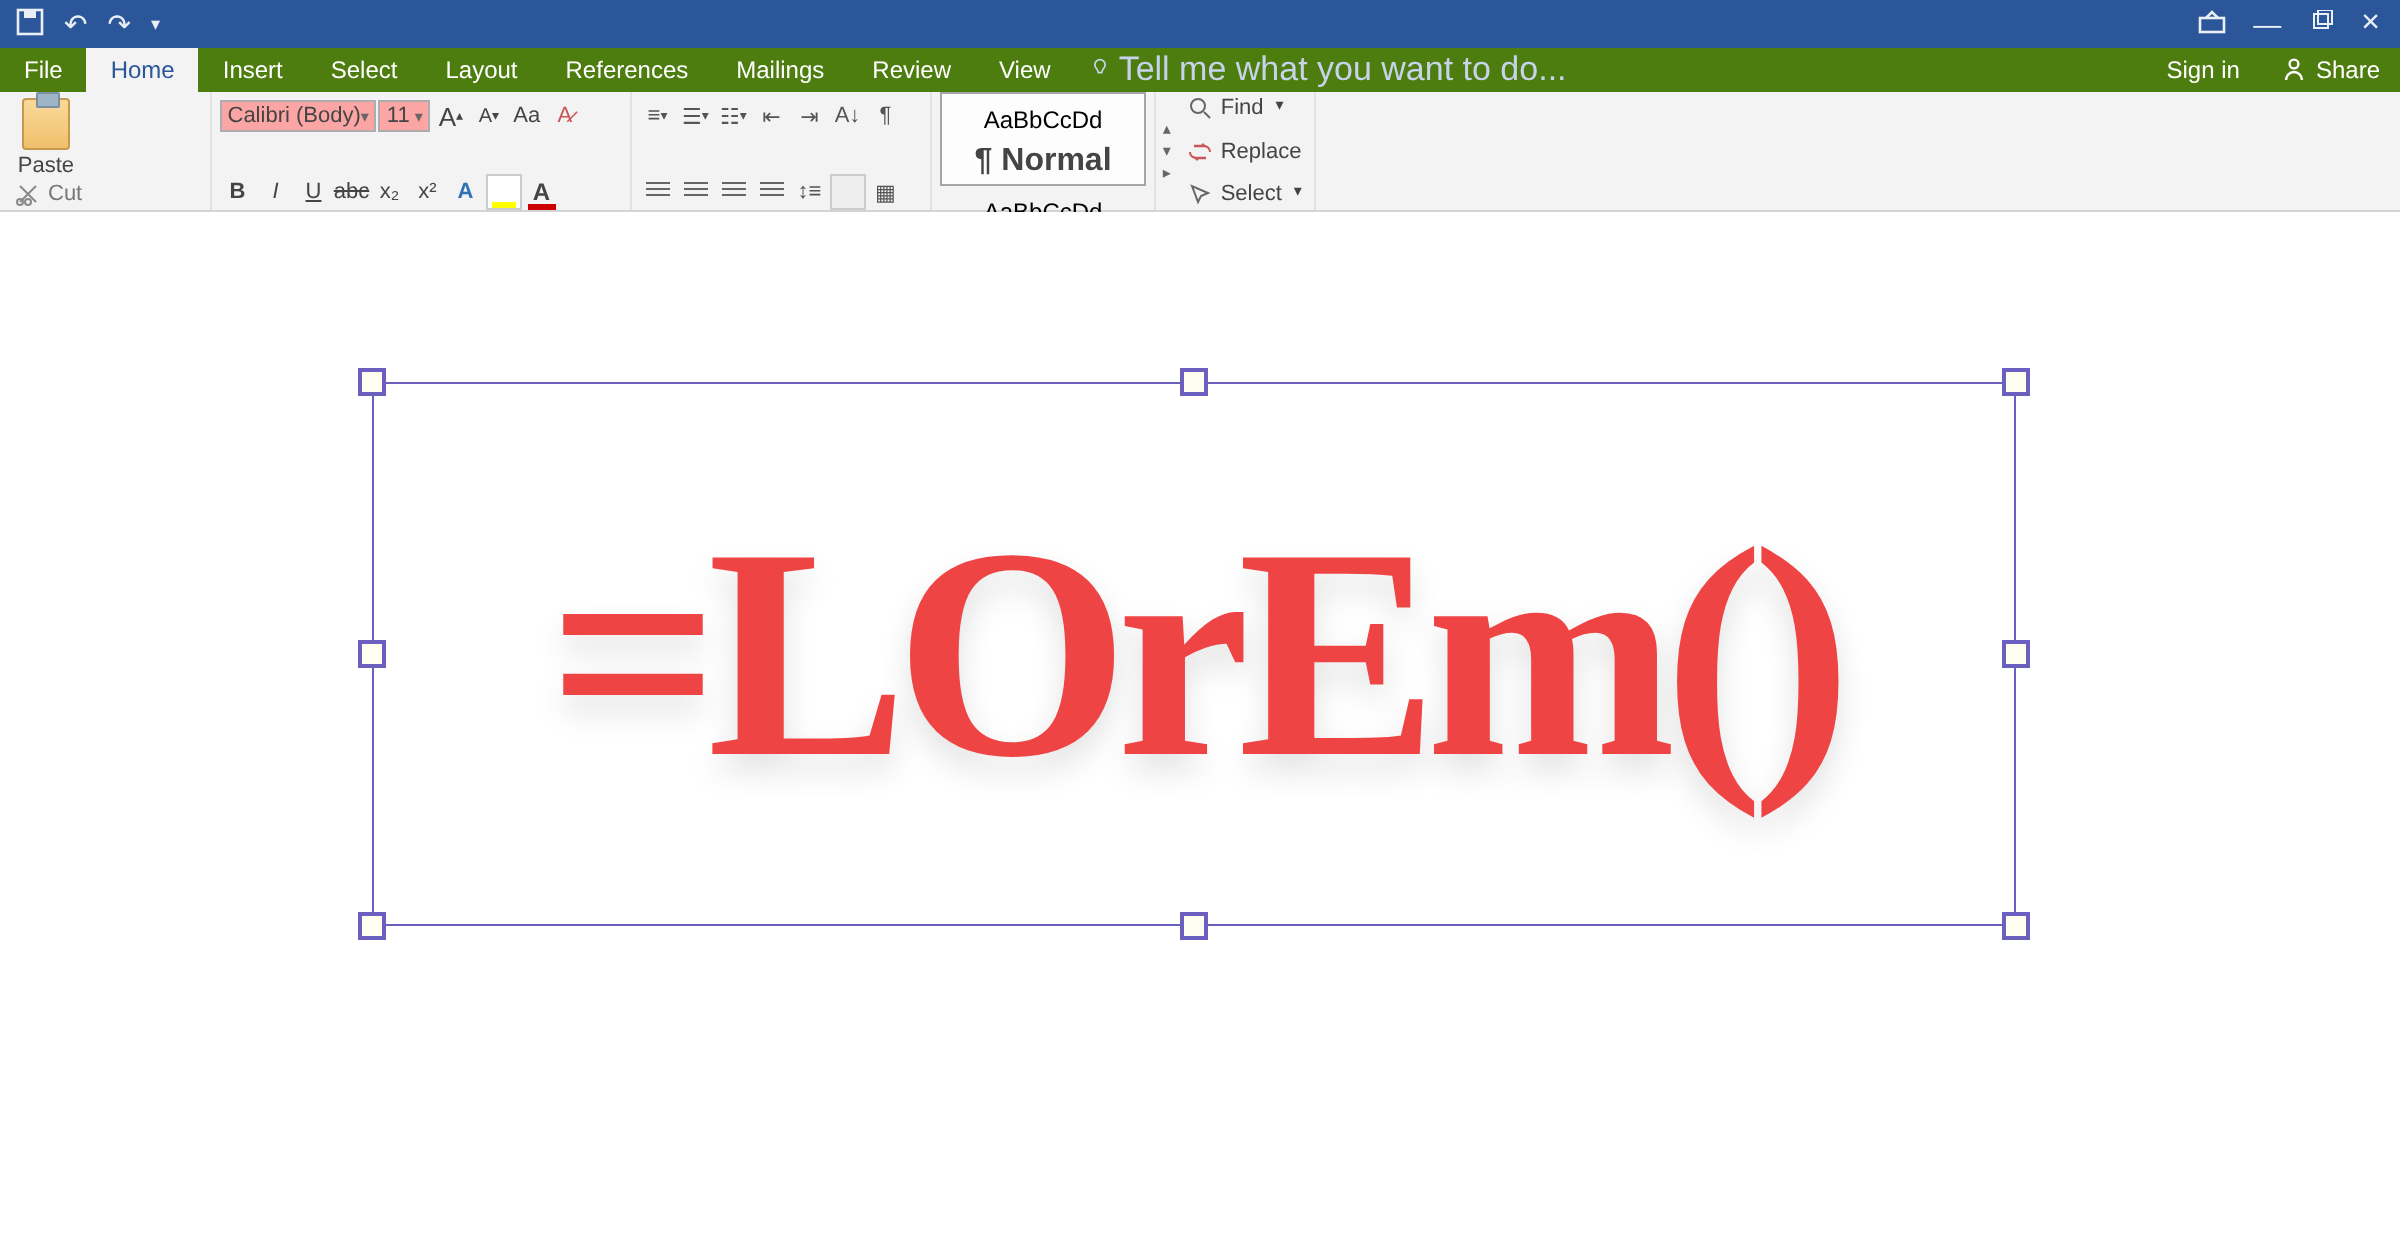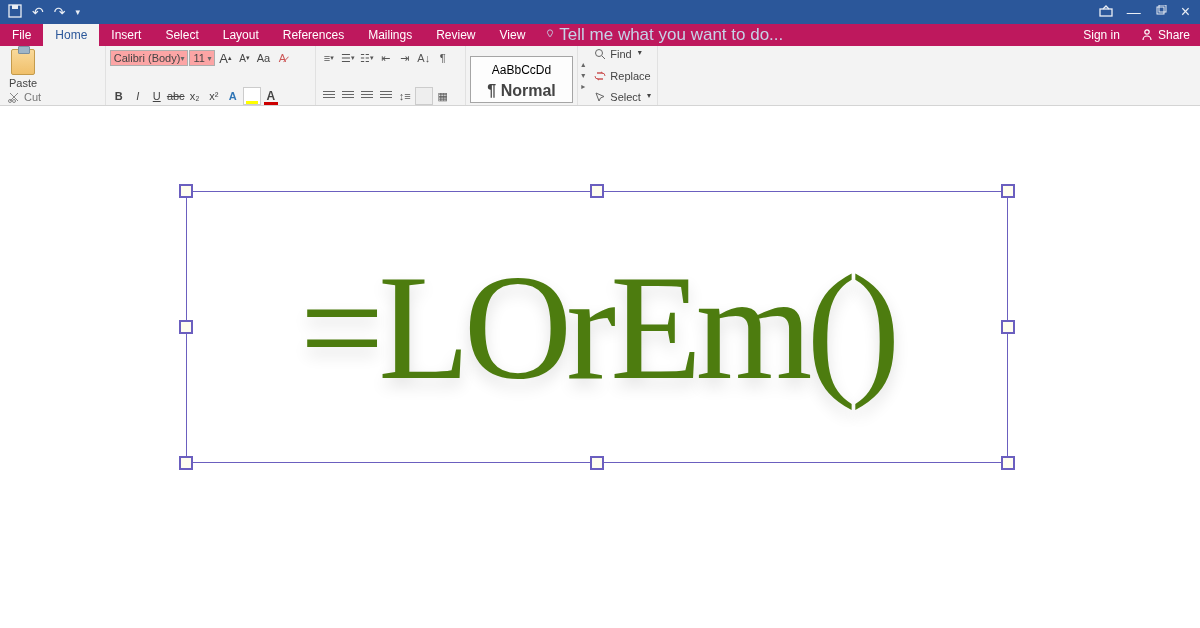--- a/index.html
+++ b/index.html
@@ -3,21 +3,21 @@
 <meta charset="utf-8">
 <style>
 *{margin:0;padding:0;box-sizing:border-box;font-family:"Segoe UI",Arial,sans-serif;}
 body{background:#fff;width:1200px;height:628px;overflow:hidden;position:relative;}
 .titlebar{background:#2b579a;height:24px;display:flex;align-items:center;color:#fff;font-size:11px;}
 .qat{display:flex;align-items:center;gap:10px;padding:0 8px;}
 .qat span{opacity:.9;}
 .tb-title{position:absolute;left:50%;transform:translateX(-50%);font-size:12px;color:#fff;}
 .tb-right{margin-left:auto;display:flex;align-items:center;gap:14px;padding-right:10px;}
 .tb-right span{font-size:14px;opacity:.9;}
-.menubar{background:#be185d;height:22px;display:flex;align-items:center;color:#fff;font-size:12px;}
+.menubar{background:#4d7c0f;height:22px;display:flex;align-items:center;color:#fff;font-size:12px;}
 .tab{padding:0 12px;height:22px;display:flex;align-items:center;cursor:pointer;}
 .tab.file{color:#fff;}
 .tab.active{background:#f3f3f3;color:#2b579a;}
 .tell{color:#c6d3e8;font-size:17px;padding-left:8px;display:flex;align-items:center;gap:4px;}
 .tell svg{width:10px;height:12px;}
 .signin{padding:0 10px;font-size:12px;}
 .share{padding:0 10px;display:flex;align-items:center;gap:4px;}
 .ribbon{background:#f3f3f3;border-bottom:1px solid #d4d4d4;height:60px;display:flex;align-items:stretch;font-size:11px;color:#444;}
 .rgroup{border-right:1px solid #e1e1e1;display:flex;flex-direction:column;justify-content:space-between;padding:3px 4px 0;}
 .clip{display:flex;align-items:stretch;}
@@ -37,35 +37,35 @@
 .underl{text-decoration:underline;}
 .strike{text-decoration:line-through;}
 .toprow{display:flex;gap:1px;align-items:center;margin-bottom:3px;}
 .botrow{display:flex;gap:1px;align-items:center;}
 .hilite{width:18px;height:18px;background:#fff;border:1px solid #ccc;position:relative;}
 .hilite:after{content:"";position:absolute;bottom:0;left:2px;right:2px;height:3px;background:#ffff00;}
 .fcolor{width:18px;height:18px;position:relative;display:flex;align-items:center;justify-content:center;font-weight:bold;font-size:12px;}
 .fcolor:after{content:"";position:absolute;bottom:0;left:2px;right:2px;height:3px;background:#c00;}
 .para .toprow .ico-box,.para .botrow .ico-box{color:#555;}
 .lines{display:inline-block;width:12px;height:10px;background:linear-gradient(#666 0,#666 1px,transparent 1px,transparent 3px,#666 3px,#666 4px,transparent 4px,transparent 6px,#666 6px,#666 7px,transparent 7px);}
-.styles{display:flex;align-items:stretch;padding:10px 4px;}
+.styles{display:flex;align-items:stretch;padding:0 4px;}
 .style{display:flex;flex-direction:column;align-items:center;justify-content:center;padding:2px 6px;min-width:54px;cursor:pointer;}
 .style.sel{border:1px solid #a5a5a5;background:#fdfdfd;}
 .smp{font-size:12px;height:22px;display:flex;align-items:center;}
 .slbl{font-size:16px;color:#444;margin-top:1px;font-weight:bold;}
 .editing{display:flex;flex-direction:column;gap:1px;padding:2px 6px;font-size:11px;min-width:70px;}
 .editing span{display:flex;gap:4px;}
 .sty-arrow{display:flex;flex-direction:column;justify-content:center;padding:0 3px;color:#666;font-size:8px;gap:2px;}
 .doc{position:relative;width:100%;height:522px;background:#fff;}
 .selbox{position:absolute;left:186px;top:85px;width:822px;height:272px;border:1px solid #6b5fbf;}
 .handle{width:14px;height:14px;background:#fffdef;border:2px solid #6b5fbf;position:absolute;}
 .h-tl{left:-8px;top:-8px;} .h-tm{left:calc(50% - 7px);top:-8px;} .h-tr{right:-8px;top:-8px;}
 .h-ml{left:-8px;top:calc(50% - 7px);} .h-mr{right:-8px;top:calc(50% - 7px);}
 .h-bl{left:-8px;bottom:-8px;} .h-bm{left:calc(50% - 7px);bottom:-8px;} .h-br{right:-8px;bottom:-8px;}
-.lorem{position:absolute;left:50%;top:50%;transform:translate(-50%,-50%);font-size:150px;font-weight:400;color:#4d7c0f;font-family:"Brush Script MT","Comic Sans MS",cursive;text-shadow:0 8px 16px rgba(0,0,0,.12);letter-spacing:-6px;white-space:nowrap;}
+.lorem{position:absolute;left:50%;top:50%;transform:translate(-50%,-50%);font-size:150px;font-weight:700;color:#ef4444;font-family:"Brush Script MT","Comic Sans MS",cursive;text-shadow:0 8px 16px rgba(0,0,0,.12);letter-spacing:-6px;white-space:nowrap;}
 </style>
 </head>
 <body>
 
 <div class="titlebar">
   <div class="qat">
     <span>
       <svg width="14" height="14" viewBox="0 0 14 14">
           <rect x="1" y="1" width="12" height="12" fill="none" stroke="#fff" stroke-width="1.3"></rect>
           <rect x="4" y="1" width="6" height="4" fill="#fff"></rect>

